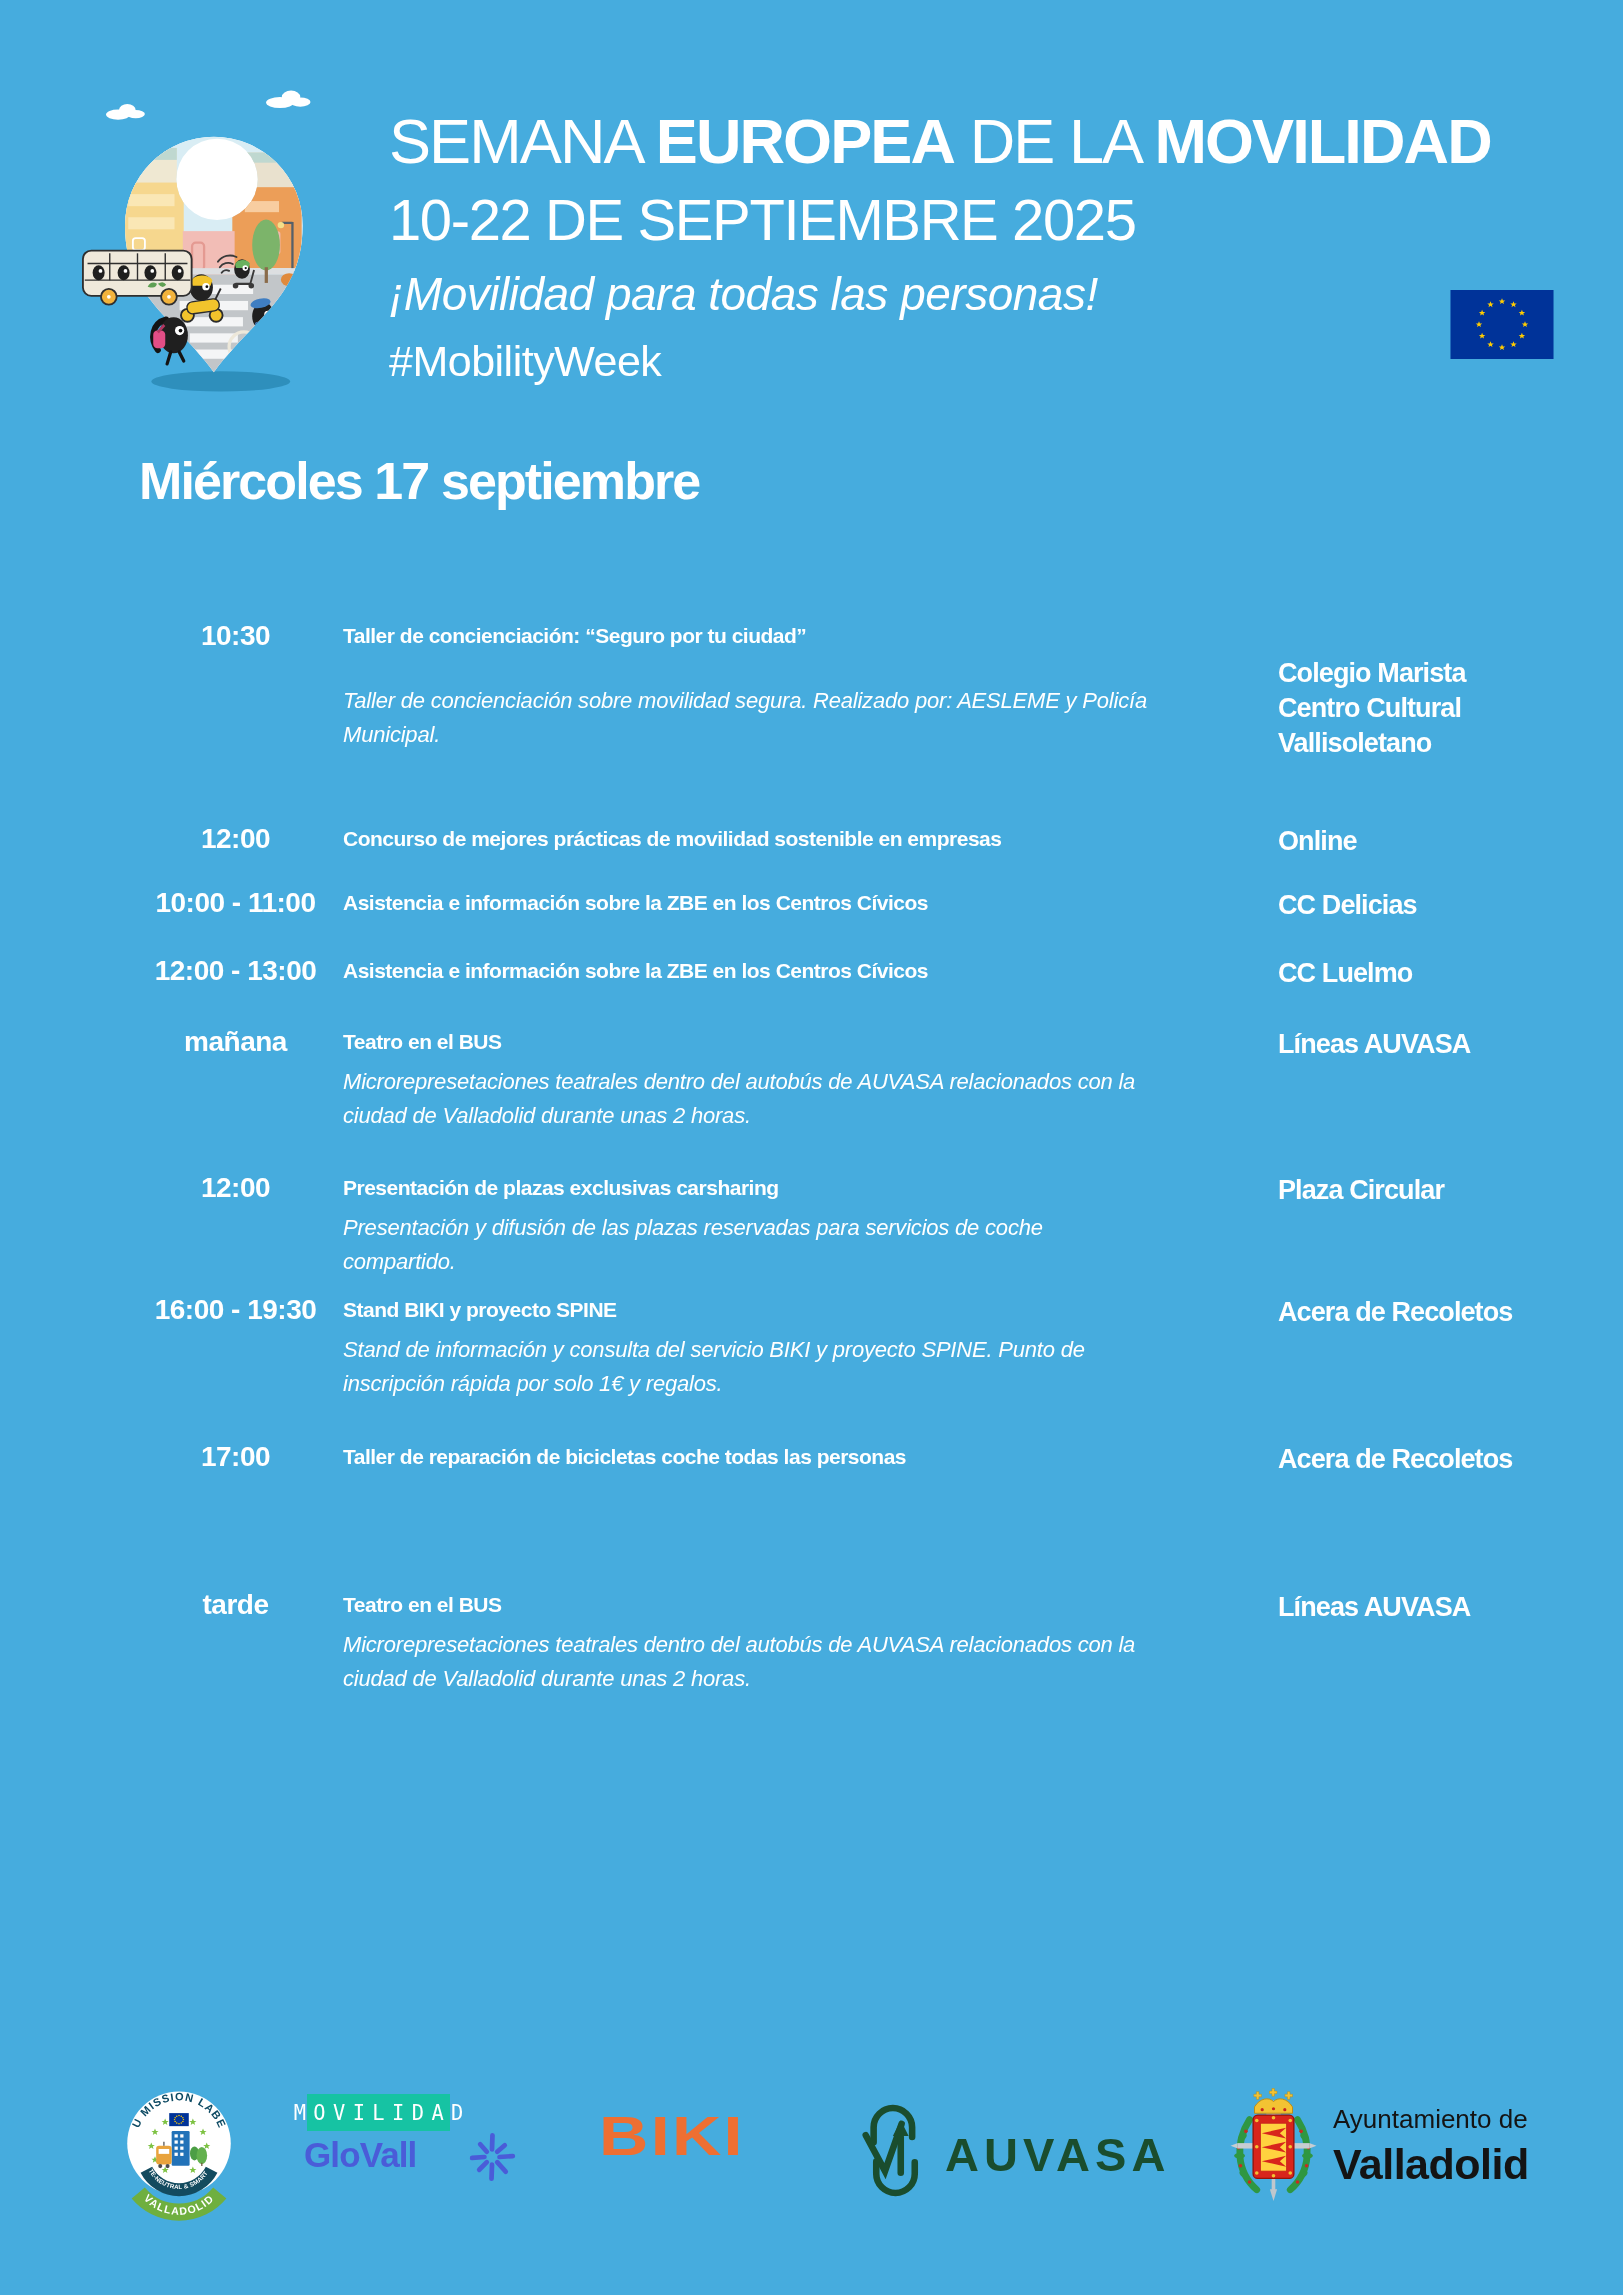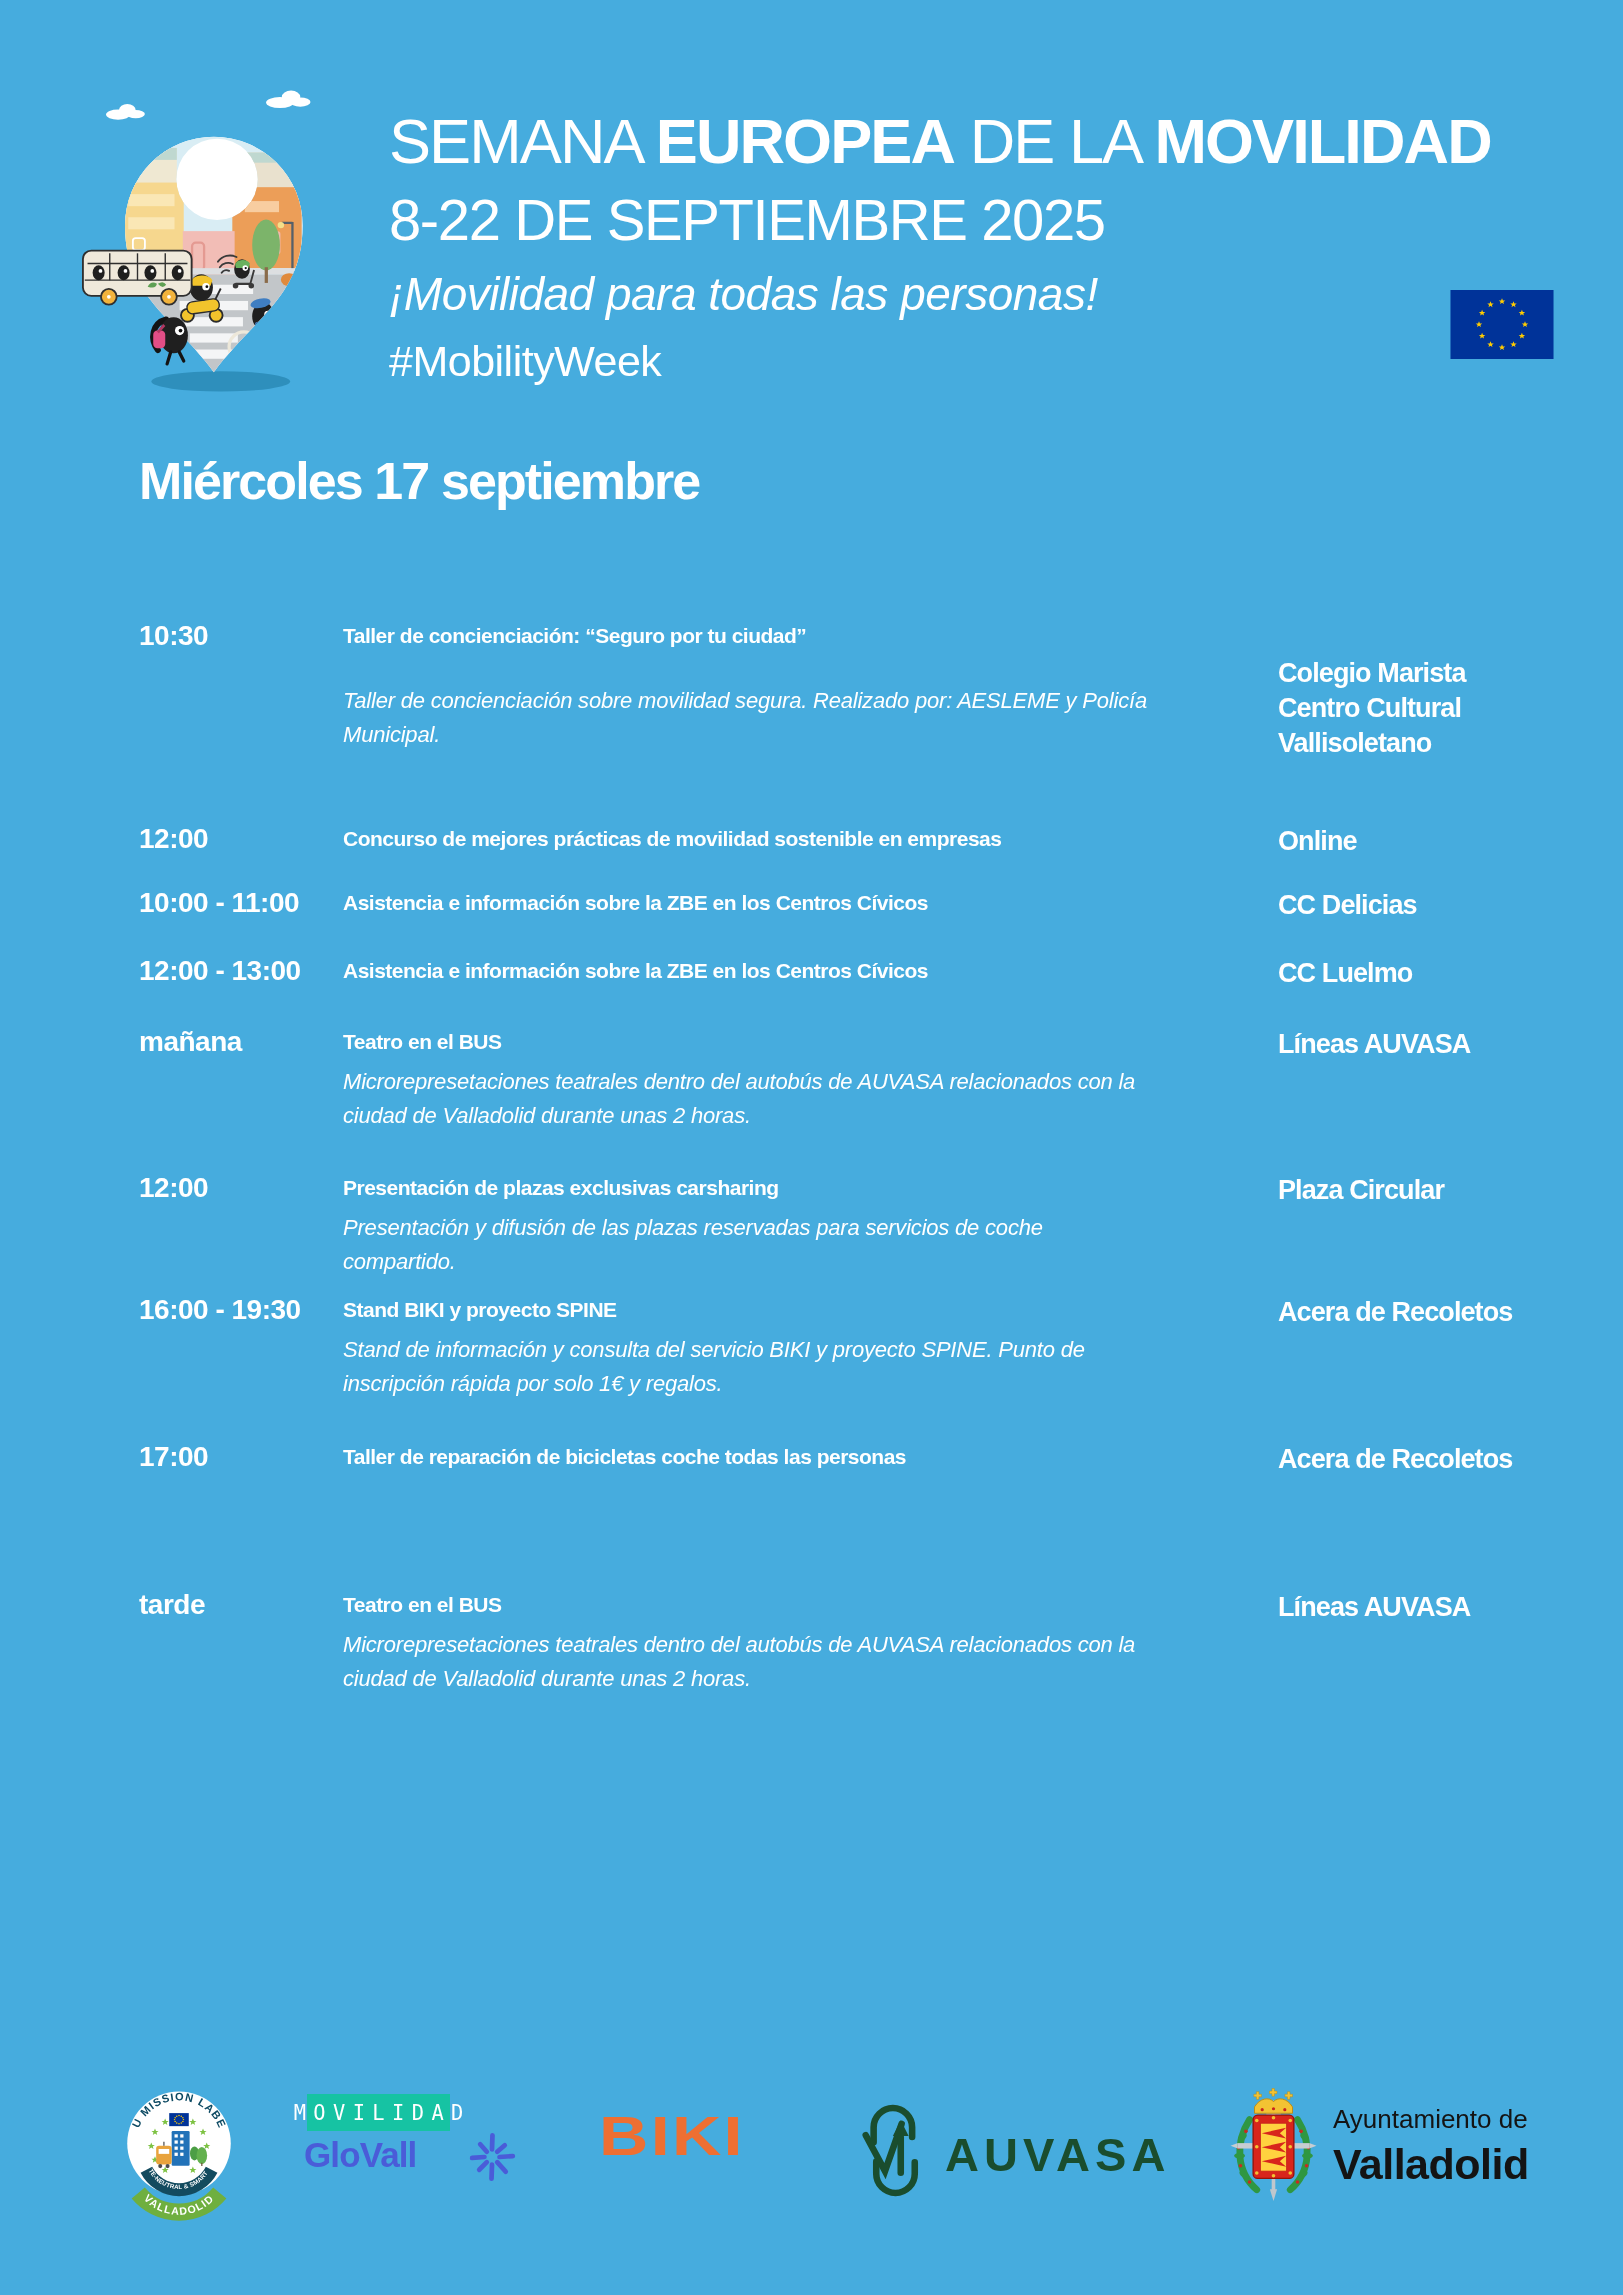--- a/index.html
+++ b/index.html
@@ -12,21 +12,21 @@
   .hdr-title .bold{font-weight:bold;}
   .hdr-date{position:absolute;left:389px;top:186px;font-size:58px;letter-spacing:-1.4px;white-space:nowrap;color:#fff;}
   .hdr-tagline{position:absolute;left:389px;top:267px;font-size:46px;font-style:italic;letter-spacing:-0.5px;white-space:nowrap;color:#fff;}
   .hdr-hashtag{position:absolute;left:389px;top:337px;font-size:43px;letter-spacing:-0.5px;white-space:nowrap;color:#fff;}
   .eu-flag{position:absolute;left:1450px;top:290px;width:104px;height:69px;}
   .pin-illu{position:absolute;left:82px;top:83px;width:259px;height:324px;}
   
   .day-title{position:absolute;left:139px;top:451px;font-size:52px;font-weight:bold;letter-spacing:-1.9px;white-space:nowrap;color:#fff;}
   
   .event{position:absolute;left:139px;width:1370px;display:flex;align-items:flex-start;}
-  .ev-time{flex:none;width:193px;text-align:left;font-weight:bold;font-size:28px;line-height:30.5px;letter-spacing:-0.5px;white-space:nowrap;color:#fff;}
+  .ev-time{flex:none;width:193px;text-align:center;font-weight:bold;font-size:28px;line-height:30.5px;letter-spacing:-0.5px;white-space:nowrap;color:#fff;}
   .ev-main{flex:none;margin-left:11px;width:930px;}
   .ev-title{font-weight:bold;font-size:21px;line-height:30.5px;letter-spacing:-0.5px;white-space:nowrap;color:#fff;}
   .ev-desc{font-style:italic;font-size:22px;line-height:34px;letter-spacing:-0.2px;margin-top:7.4px;white-space:pre-line;color:#fff;max-width:879px;}
   .ev-desc.far{margin-top:32px;}
   .ev-loc{position:absolute;left:1139px;top:0;width:241px;font-weight:bold;font-size:27px;line-height:35px;letter-spacing:-0.9px;white-space:pre-line;color:#fff;}
   
   .aesleme{margin-top:21px;margin-left:-2.8px;display:flex;align-items:center;font-family:"DejaVu Serif", serif;font-weight:normal;font-size:44px;letter-spacing:-1.4px;color:#2878A8;}
   .aesleme svg{margin:0 -4.6px;display:block;}
   
   .mission-label{position:absolute;left:126px;top:2086px;width:106px;height:139px;}
@@ -166,21 +166,21 @@
         <ellipse cx="116" cy="67" rx="20" ry="9"></ellipse>
     </g>
     <g fill="#FFFFFF">
       <ellipse cx="428" cy="42" rx="30" ry="12"></ellipse>
         <ellipse cx="452" cy="30" rx="20" ry="14"></ellipse>
         <ellipse cx="472" cy="41" rx="22" ry="10"></ellipse>
     </g>
   </svg>
 
   <div class="hdr-title"><span>SEMANA </span><span class="bold">EUROPEA</span><span> DE LA </span><span class="bold">MOVILIDAD</span></div>
-  <div class="hdr-date">8-22 DE SEPTIEMBRE 2025</div>
+  <div class="hdr-date">10-22 DE SEPTIEMBRE 2025</div>
   <div class="hdr-tagline">¡Movilidad para todas las personas!</div>
   <div class="hdr-hashtag">#MobilityWeek</div>
 
   <svg class="eu-flag" viewBox="0 0 224 150">
     <defs>
       <path id="estar" d="M0,-7 L2,-2.2 L7,-2.2 L3,1 L4.3,5.7 L0,2.7 L-4.3,5.7 L-3,1 L-7,-2.2 L-2,-2.2 Z" fill="#FFCC00"></path>
     </defs>
     <rect width="224" height="150" fill="#003399"></rect>
     <use href="#estar" x="162" y="75"></use>
       <use href="#estar" x="155.3" y="100"></use>

